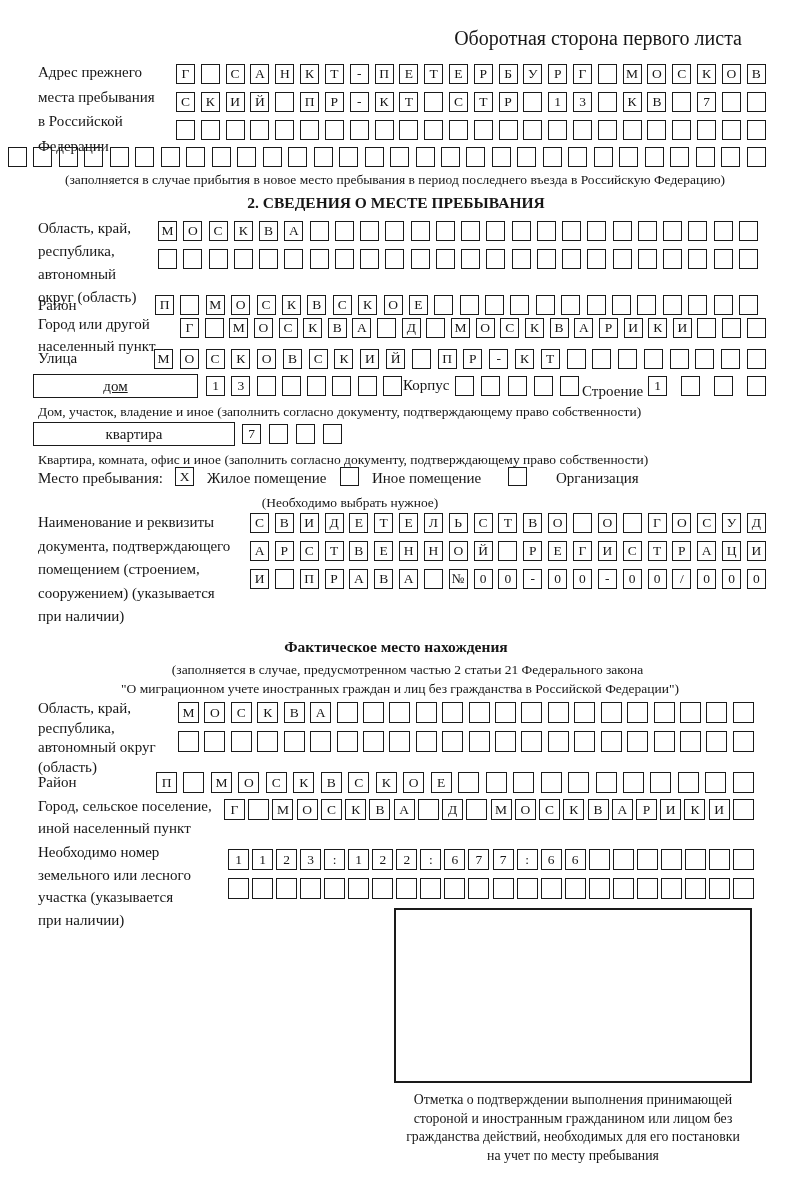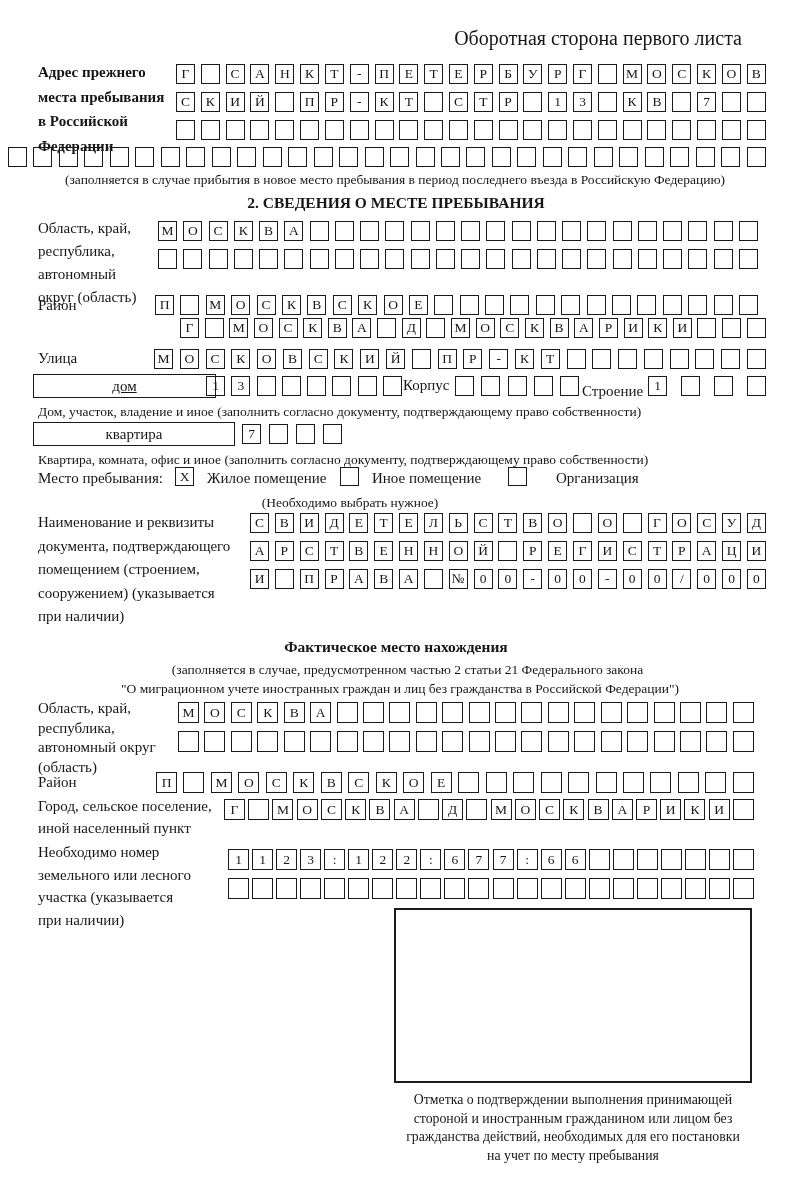--- a/index.html
+++ b/index.html
@@ -32,21 +32,21 @@
   .inl{ position:absolute; font-size:15px; white-space:nowrap; }
   .stamp{ position:absolute; border:2px solid #1a1a1a; background:#fff; }
 </style>
 </head>
 <body>
 
 <div class="page">
 
   <div class="lbl" style="top:26px; right:58px; font-size:20px;">Оборотная сторона первого листа</div>
 
-  <div class="lbl" style="left:38px; top:60px; line-height:24.5px;font-weight:bold;">
+  <div class="lbl" style="left:38px; top:60px; line-height:24.5px;">
       <div class="ln">Адрес прежнего</div>
       <div class="ln">места пребывания</div>
       <div class="ln">в Российской</div>
       <div class="ln">Федерации</div>
     </div>
   <div class="grid" style="left:176px; top:64px; width:590px;">
       <span class="c">Г</span>
       <span class="c"></span>
       <span class="c">С</span>
       <span class="c">А</span>
@@ -239,20 +239,24 @@
       <span class="c"></span>
       <span class="c"></span>
       <span class="c"></span>
       <span class="c"></span>
       <span class="c"></span>
       <span class="c"></span>
       <span class="c"></span>
       <span class="c"></span>
     </div>
 
+  <div class="lbl" style="left:38px; top:314px; line-height:21.5px;">
+      <div class="ln">Город или другой</div>
+      <div class="ln">населенный пункт</div>
+    </div>
   <div class="grid" style="left:180px; top:318px; width:586px;">
       <span class="c">Г</span>
       <span class="c"></span>
       <span class="c">М</span>
       <span class="c">О</span>
       <span class="c">С</span>
       <span class="c">К</span>
       <span class="c">В</span>
       <span class="c">А</span>
       <span class="c"></span>
@@ -294,21 +298,21 @@
       <span class="c"></span>
       <span class="c"></span>
       <span class="c"></span>
       <span class="c"></span>
       <span class="c"></span>
       <span class="c"></span>
       <span class="c"></span>
       <span class="c"></span>
     </div>
 
-  <div class="fieldbox" style="left:33px; top:374px; width:183px; height:24px;text-decoration:underline;">дом</div>
+  <div class="fieldbox" style="left:33px; top:374px; width:165px; height:24px;text-decoration:underline;">дом</div>
   <div class="grid" style="left:206px; top:376px; width:196px;">
       <span class="c">1</span>
       <span class="c">3</span>
       <span class="c"></span>
       <span class="c"></span>
       <span class="c"></span>
       <span class="c"></span>
       <span class="c"></span>
       <span class="c"></span>
     </div>

